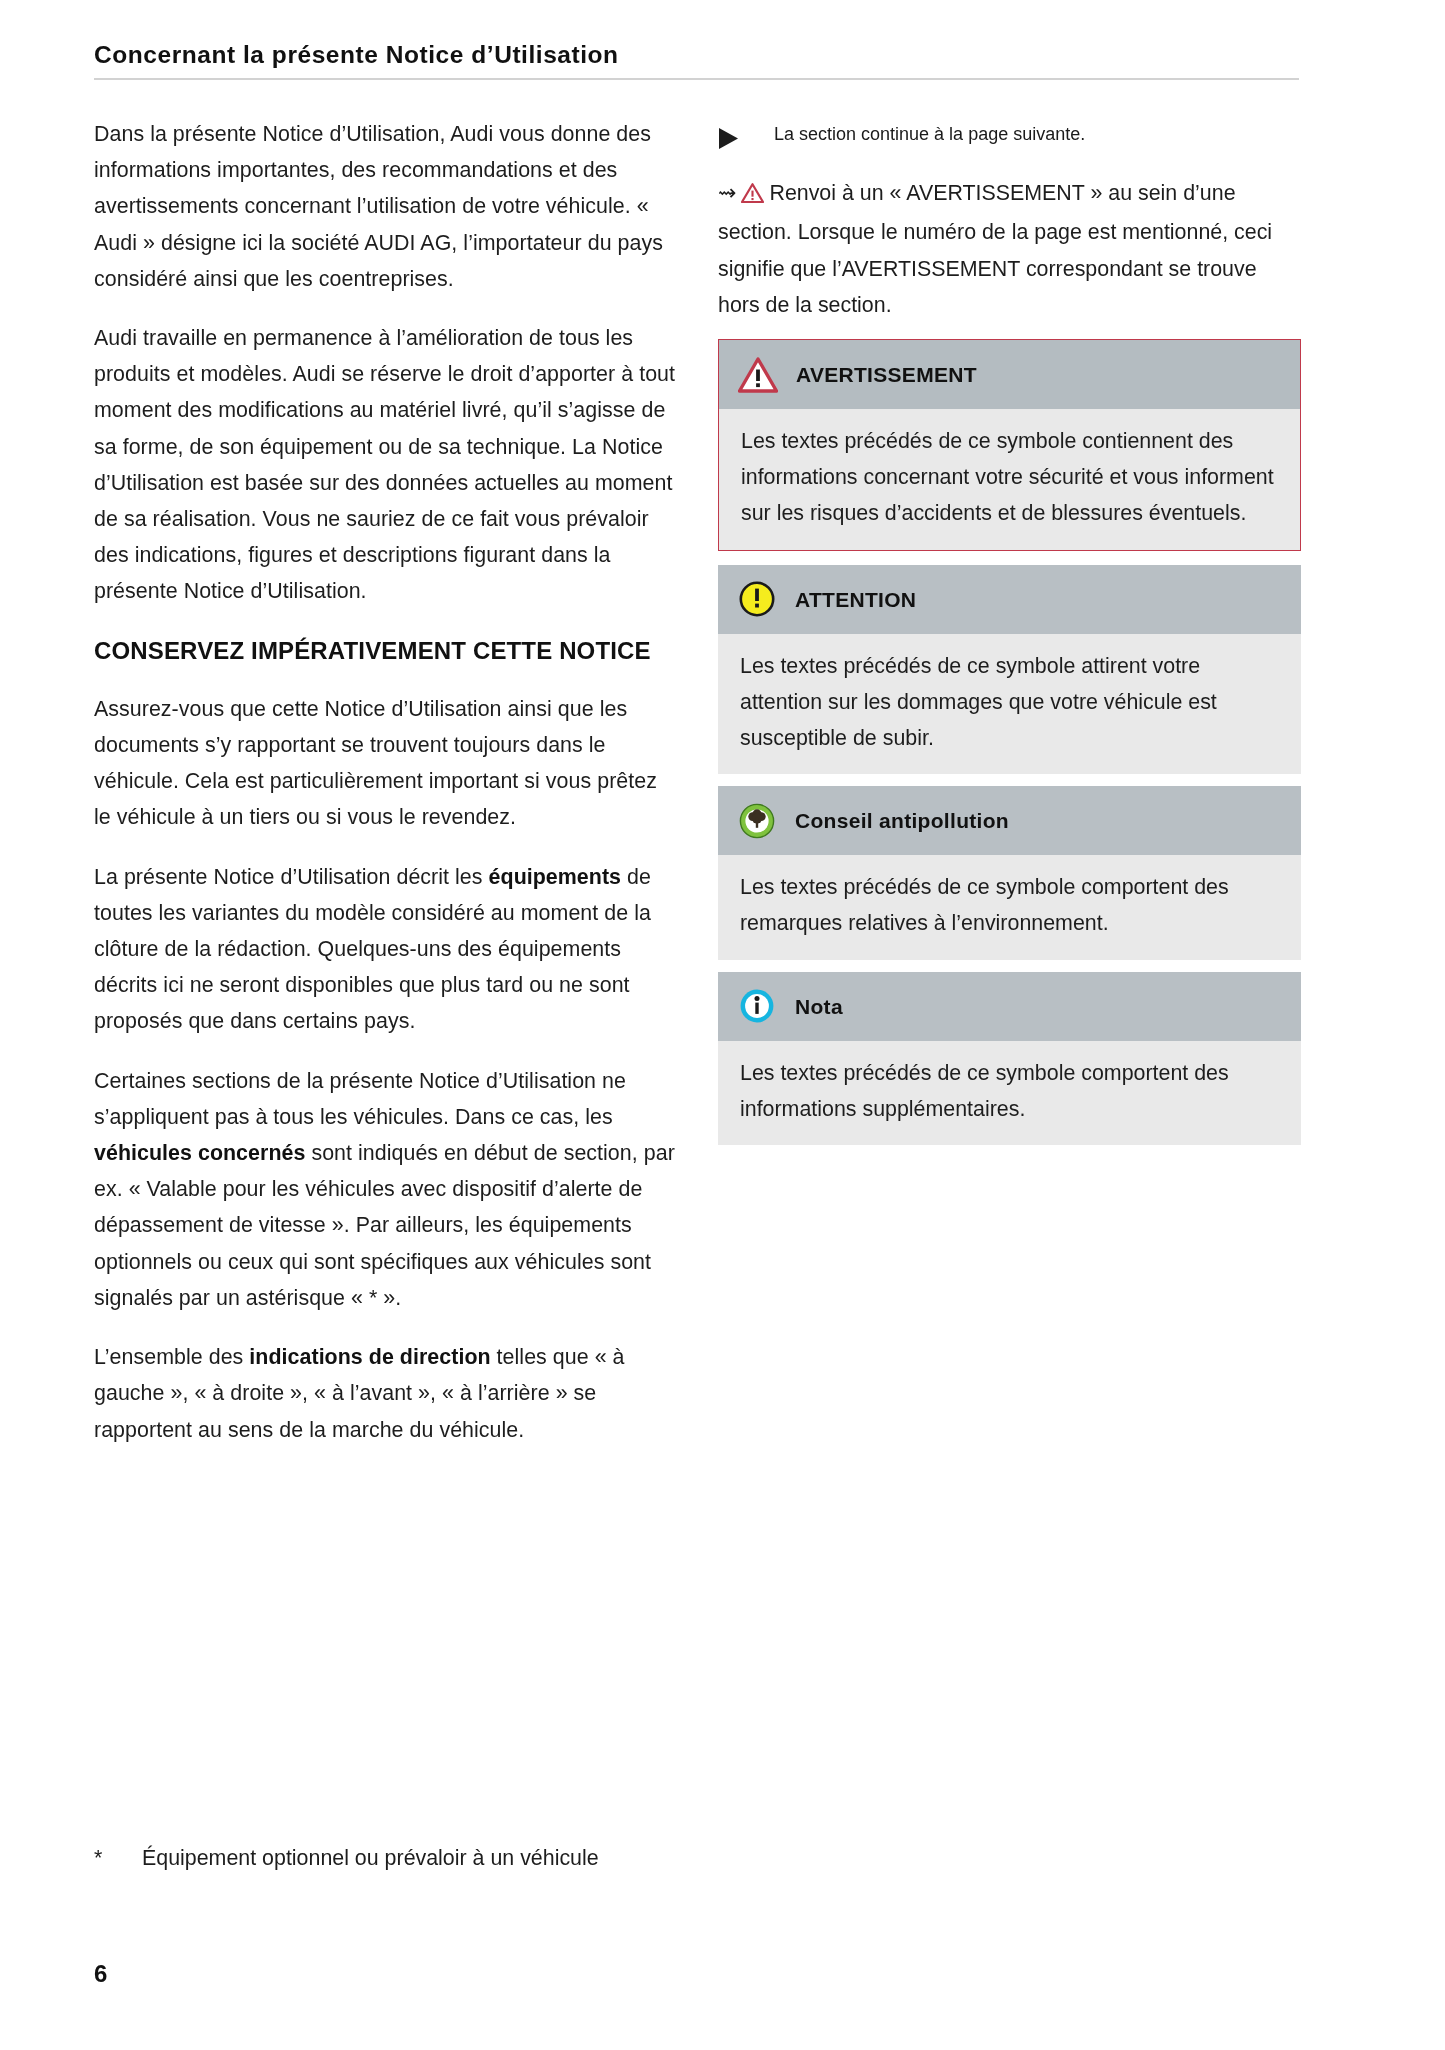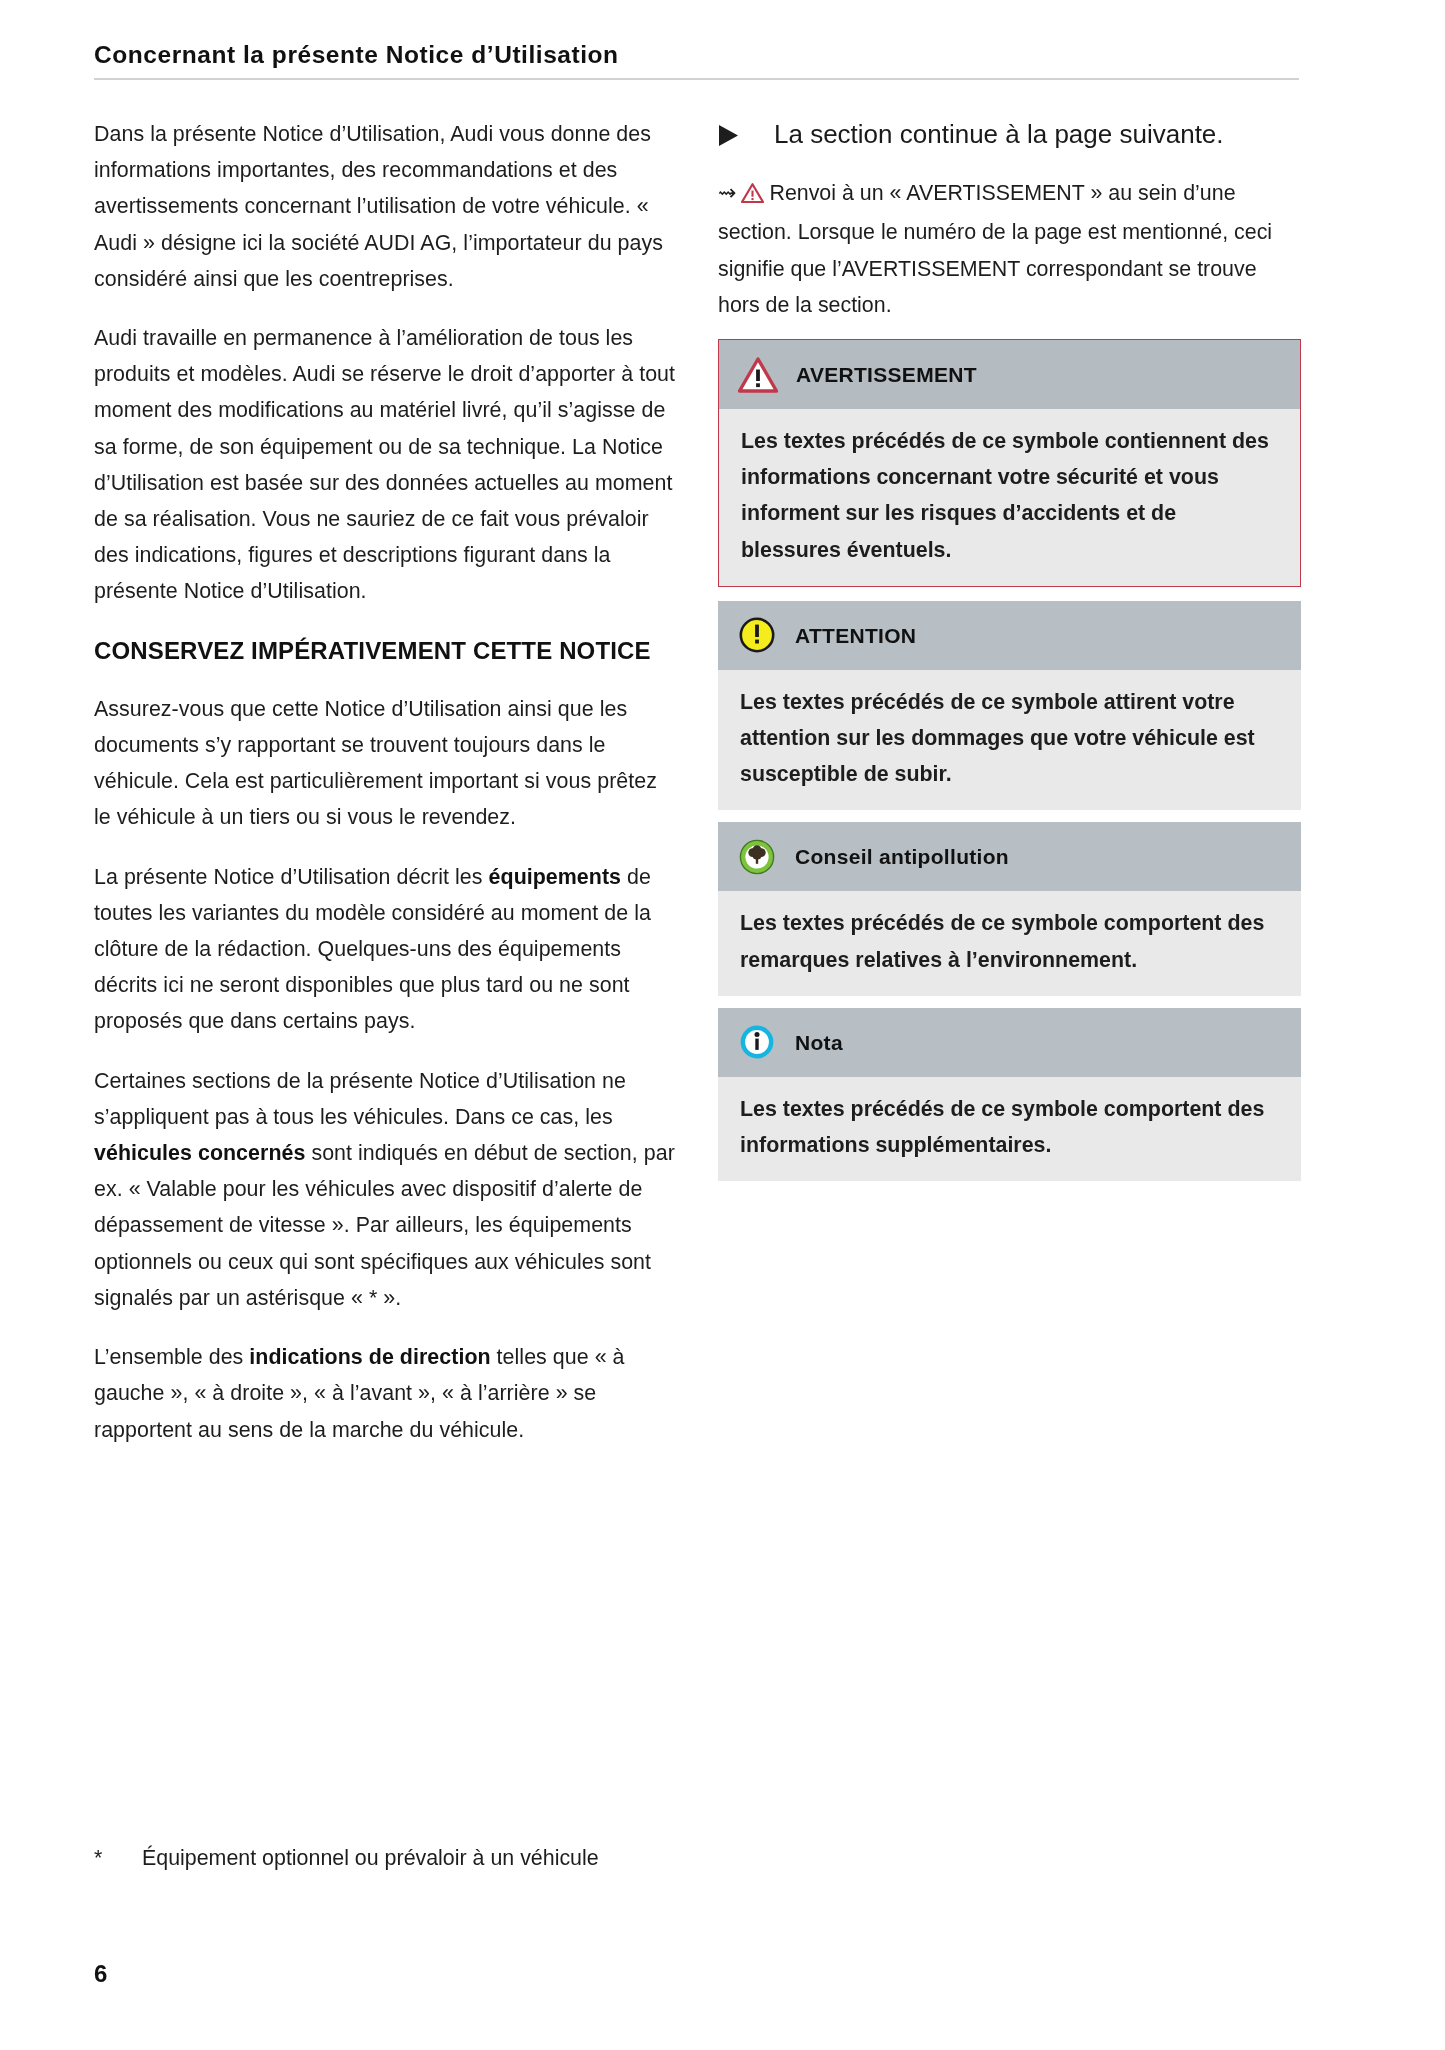--- a/index.html
+++ b/index.html
@@ -78,24 +78,24 @@
     line-height: 36.2px;
     letter-spacing: 0.15px;
     color: #111111;
   }
 
   b, strong { font-weight: bold; color: #111111; }
 
   
   .ref-line {
     margin: 0 0 23px 0;
-    font-size: 26px;
+    font-size: 18px;
     line-height: 36.2px;
     display: flex;
-    align-items: flex-start;
+    align-items: center;
   }
   .tri-marker {
     flex: 0 0 auto;
     width: 56px;
     padding-top: 9px;
     line-height: 0;
   }
   .tri-marker svg { display: block; }
   .ref-text { flex: 1 1 auto; }
 
@@ -149,21 +149,20 @@
     font-size: 21px;
     font-weight: bold;
     color: #111111;
     letter-spacing: 0.3px;
     line-height: 1;
   }
   .callout-body {
     background: #e9e9e9;
     padding: 14px 22px 18px 22px;
     box-sizing: border-box;
-    font-weight: bold;
   }
   .callout-warning .callout-body {
     background: #e9e9e9;
     padding: 14px 22px 18px 22px;
   }
   .callout-body p {
     margin: 0;
     font-size: 21.4px;
     line-height: 36.2px;
     color: #1d1d1d;

